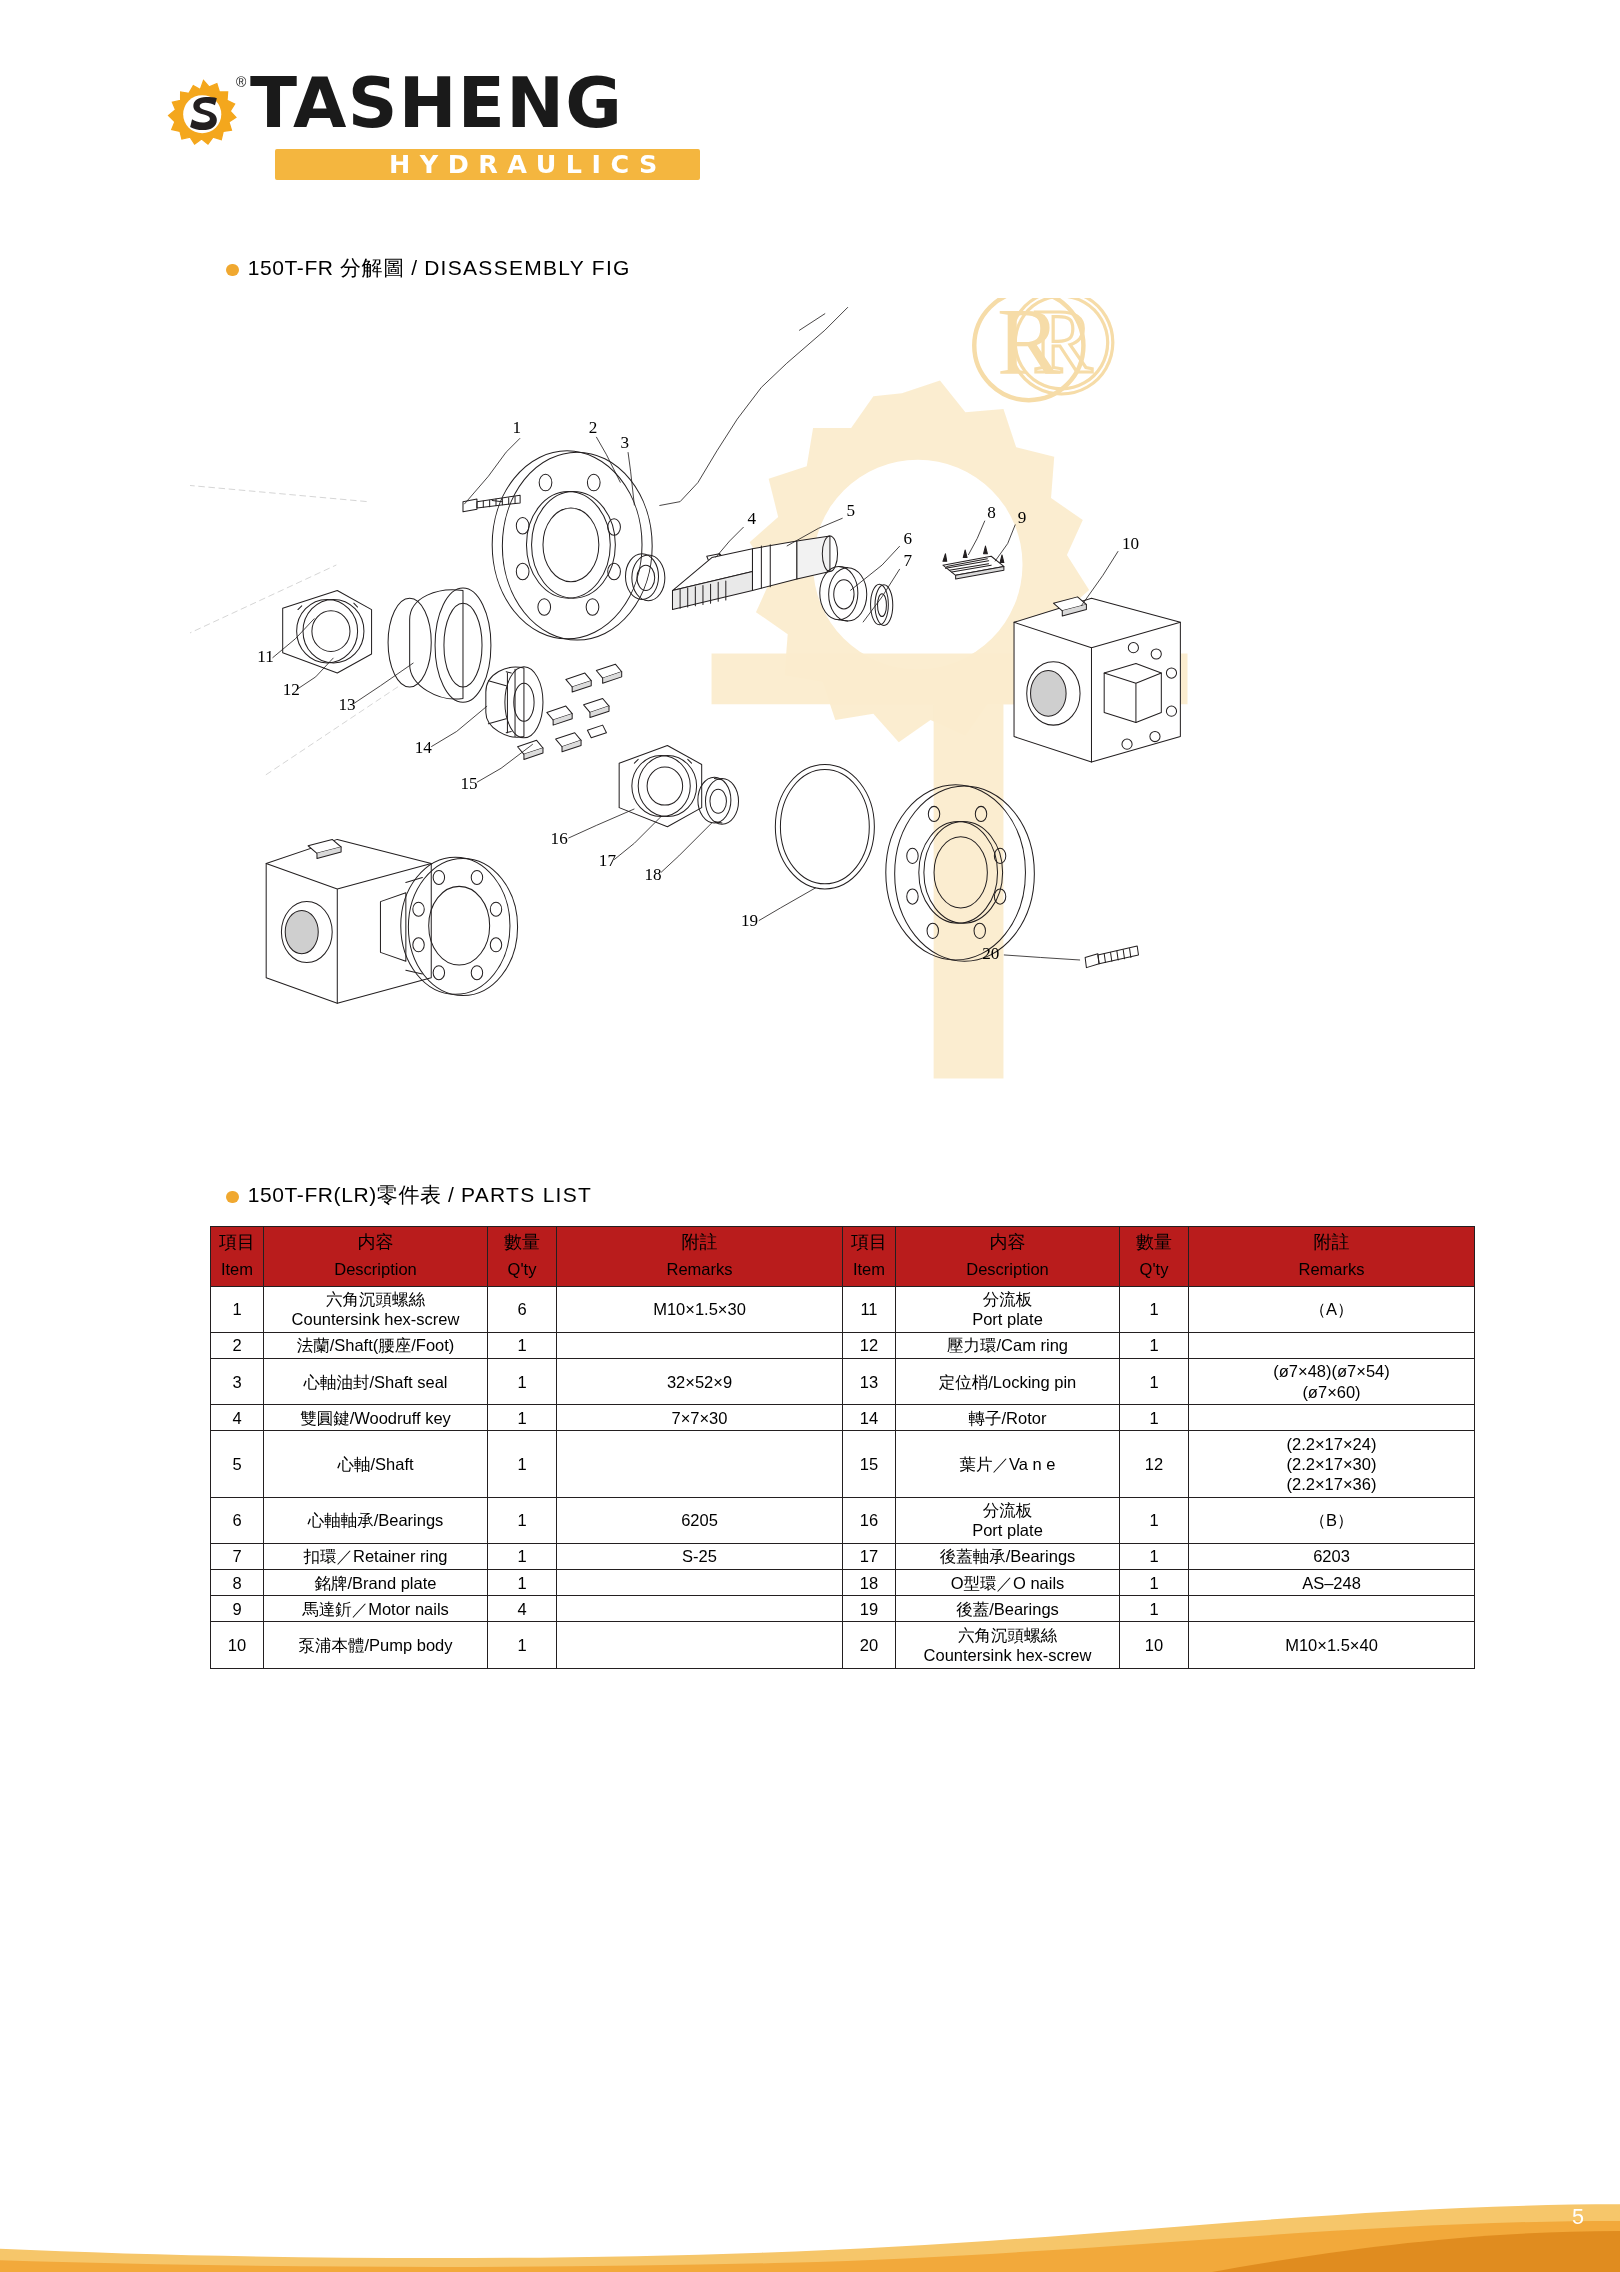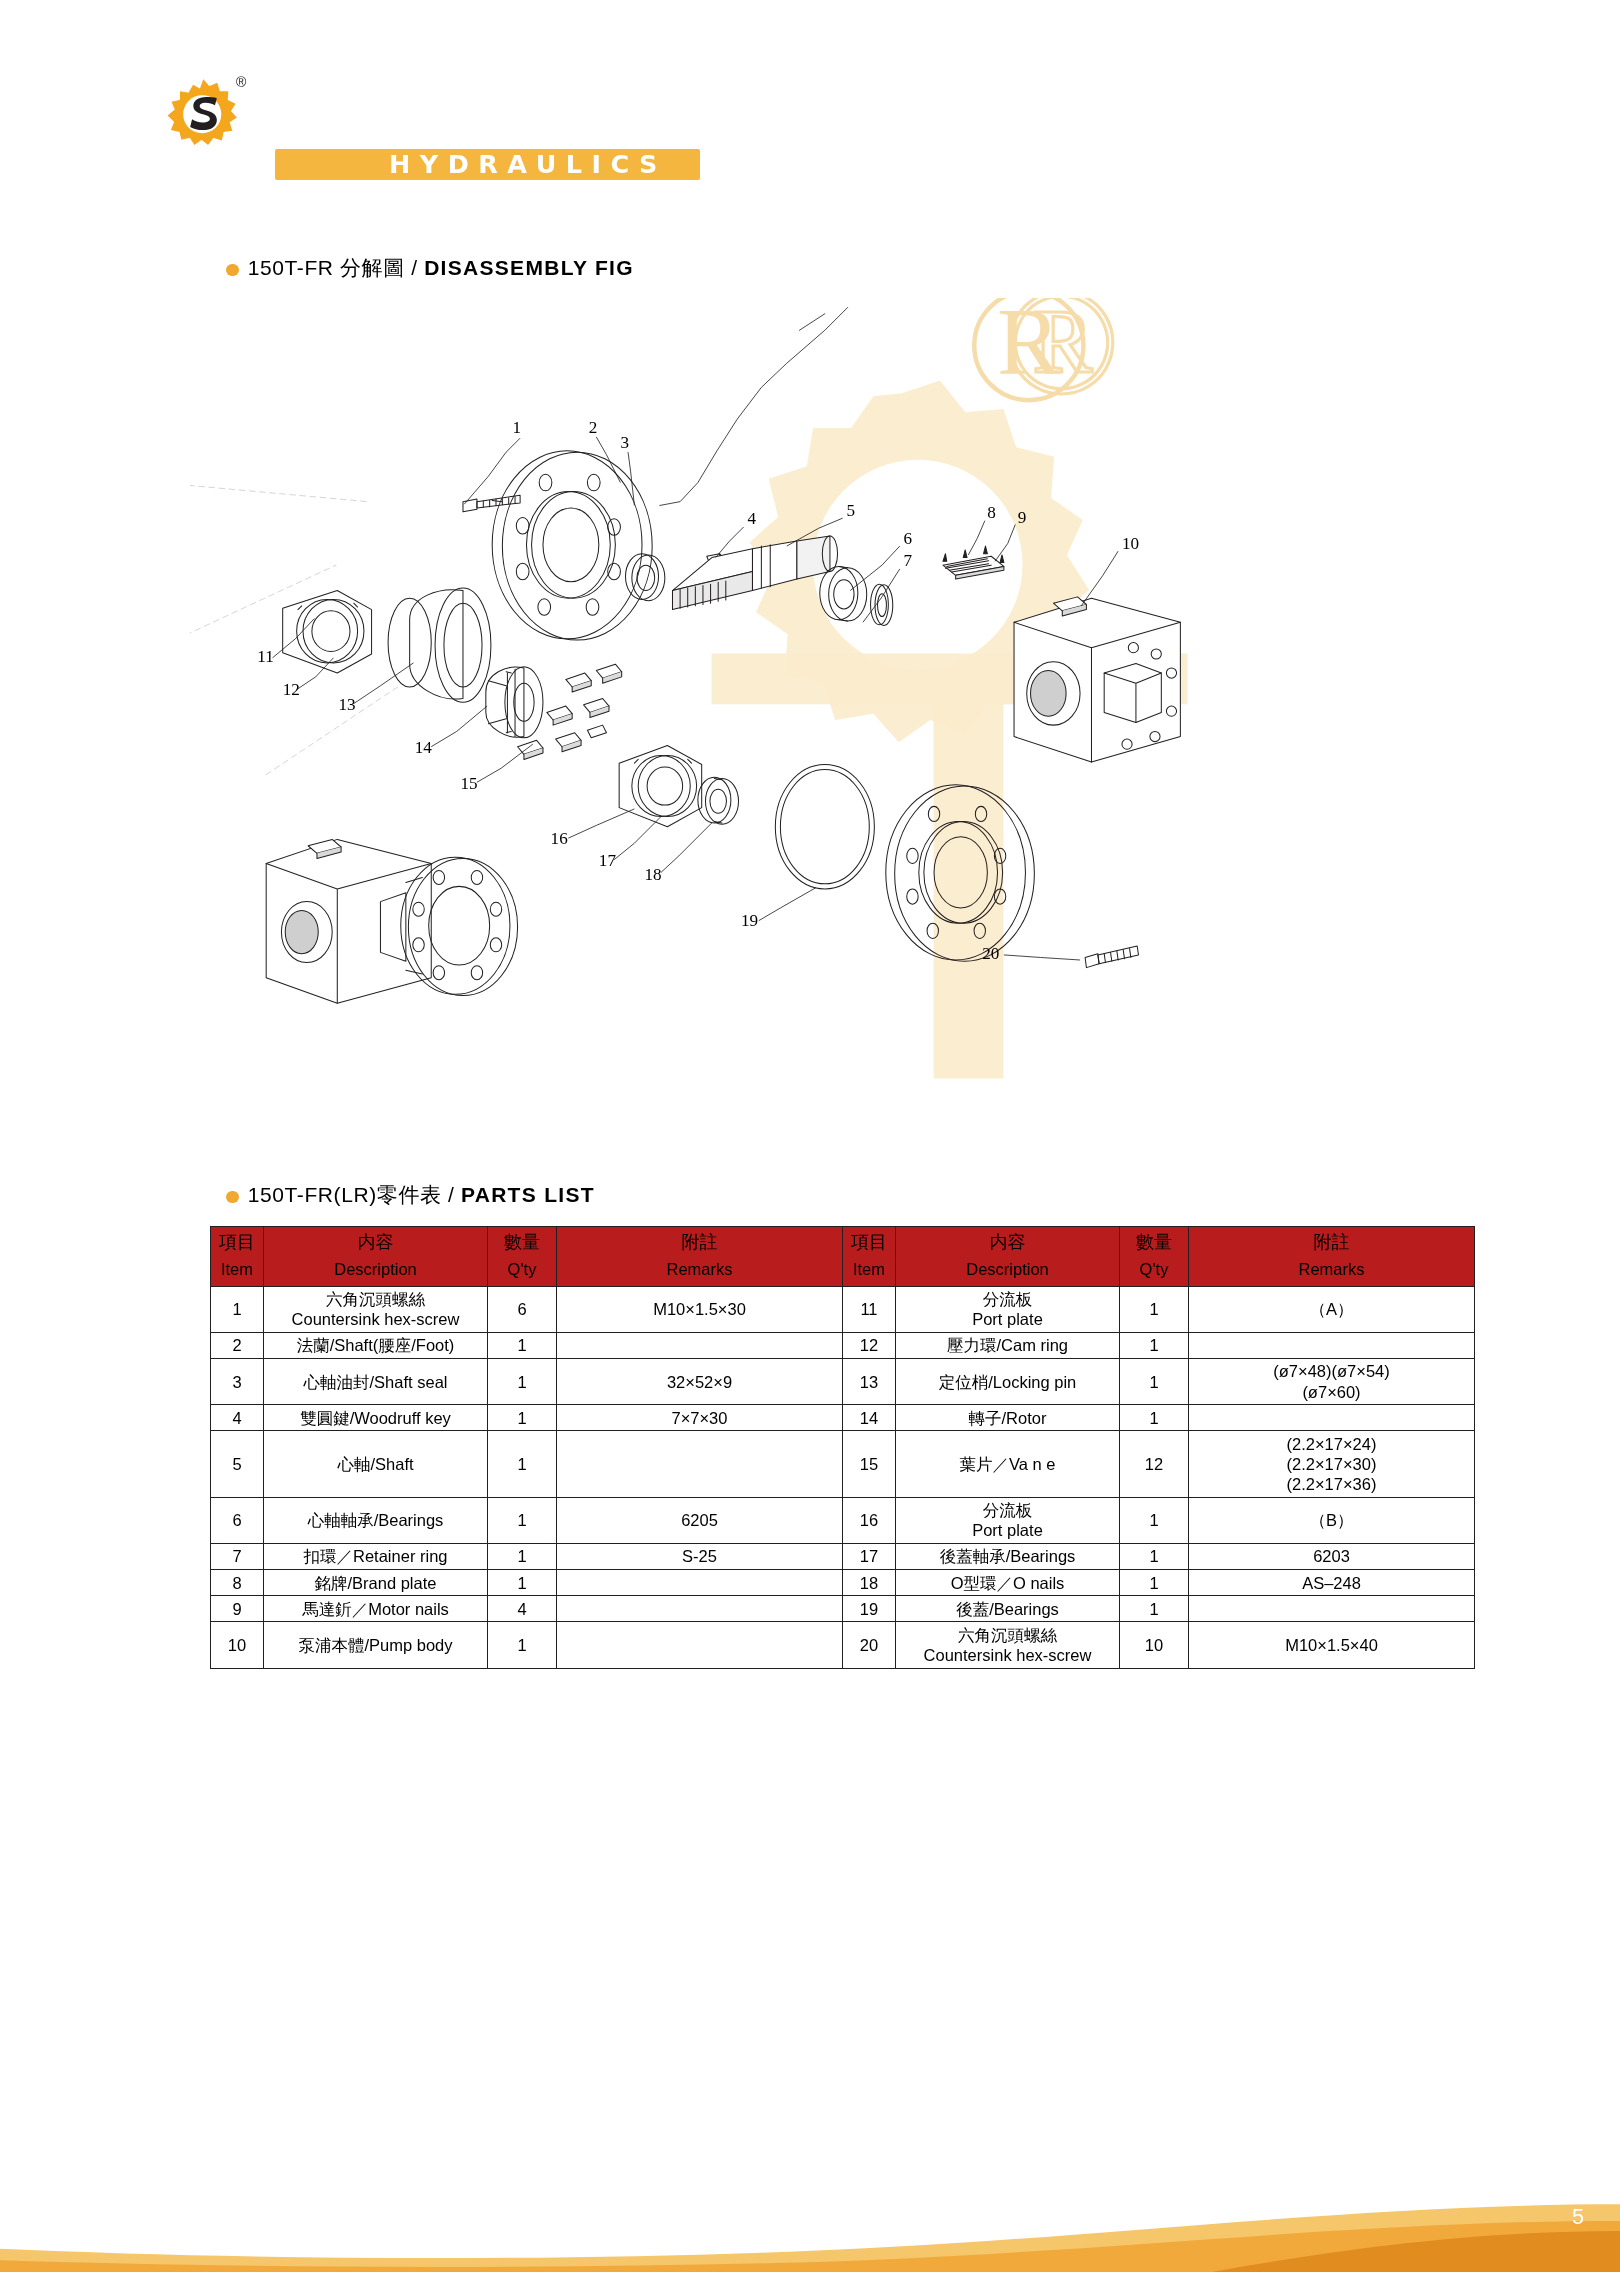--- a/index.html
+++ b/index.html
@@ -84,21 +84,21 @@
     display: inline-block;
     width: 12.7px;
     height: 12.7px;
     border-radius: 50%;
     background: #f0a830;
     margin-right: 9px;
     position: relative;
     top: 1.3px;
   }
   .sec-title .en {
-    font-weight: bold;
+    font-weight: normal;
     letter-spacing: 1.3px;
     margin-top: 37px;
   }
   #fig-title { left: 226px; top: 254px; }
   #parts-title { left: 226px; top: 1181px; }
 
   
   .watermark {
     position: absolute;
     left: 521px;
@@ -186,20 +186,21 @@
 
 <div class="logo-block">
   <svg class="logo-gear" viewBox="0 0 118 118">
     <g>
       <path d="M59 4 L68 14 L80 9 L84 22 L97 22 L96 35 L108 41 L101 52 L110 62 L99 69 L103 82 L90 84 L87 97 L74 93 L66 104 L56 96 L45 104 L38 93 L25 96 L22 84 L9 81 L14 69 L4 59 L15 50 L10 38 L23 35 L23 22 L36 24 L43 12 L54 18 Z" fill="#f4a71d" stroke="#f4a71d" stroke-width="2"></path>
       <circle cx="57" cy="57" r="30" fill="#ffffff"></circle>
       <path d="M63 30 c-12 0 -20 6 -20 14 c0 7 6 11 15 13 c8 2 11 4 11 7 c0 4 -5 6 -11 6 c-7 0 -13 -2 -17 -5 l-3 12 c5 3 12 5 20 5 c13 0 22 -6 22 -16 c0 -8 -6 -12 -16 -15 c-8 -2 -11 -4 -11 -7 c0 -3 3 -5 9 -5 c6 0 11 2 15 4 l3 -11 c-4 -2 -10 -2 -17 -2 z" fill="#231f20"></path>
     </g>
   </svg>
   <span class="logo-reg">®</span>
+  <div class="logo-word">TASHENG</div>
   <div class="logo-bar">
     <div class="logo-bar-text">HYDRAULICS</div>
   </div>
 </div>
 
 <div class="sec-title" id="fig-title">
   <span class="bullet"></span><span>150T-FR 分解圖 / </span><span class="en">DISASSEMBLY FIG</span>
 </div>
 
 <svg class="watermark" viewBox="0 0 1320 1300">

